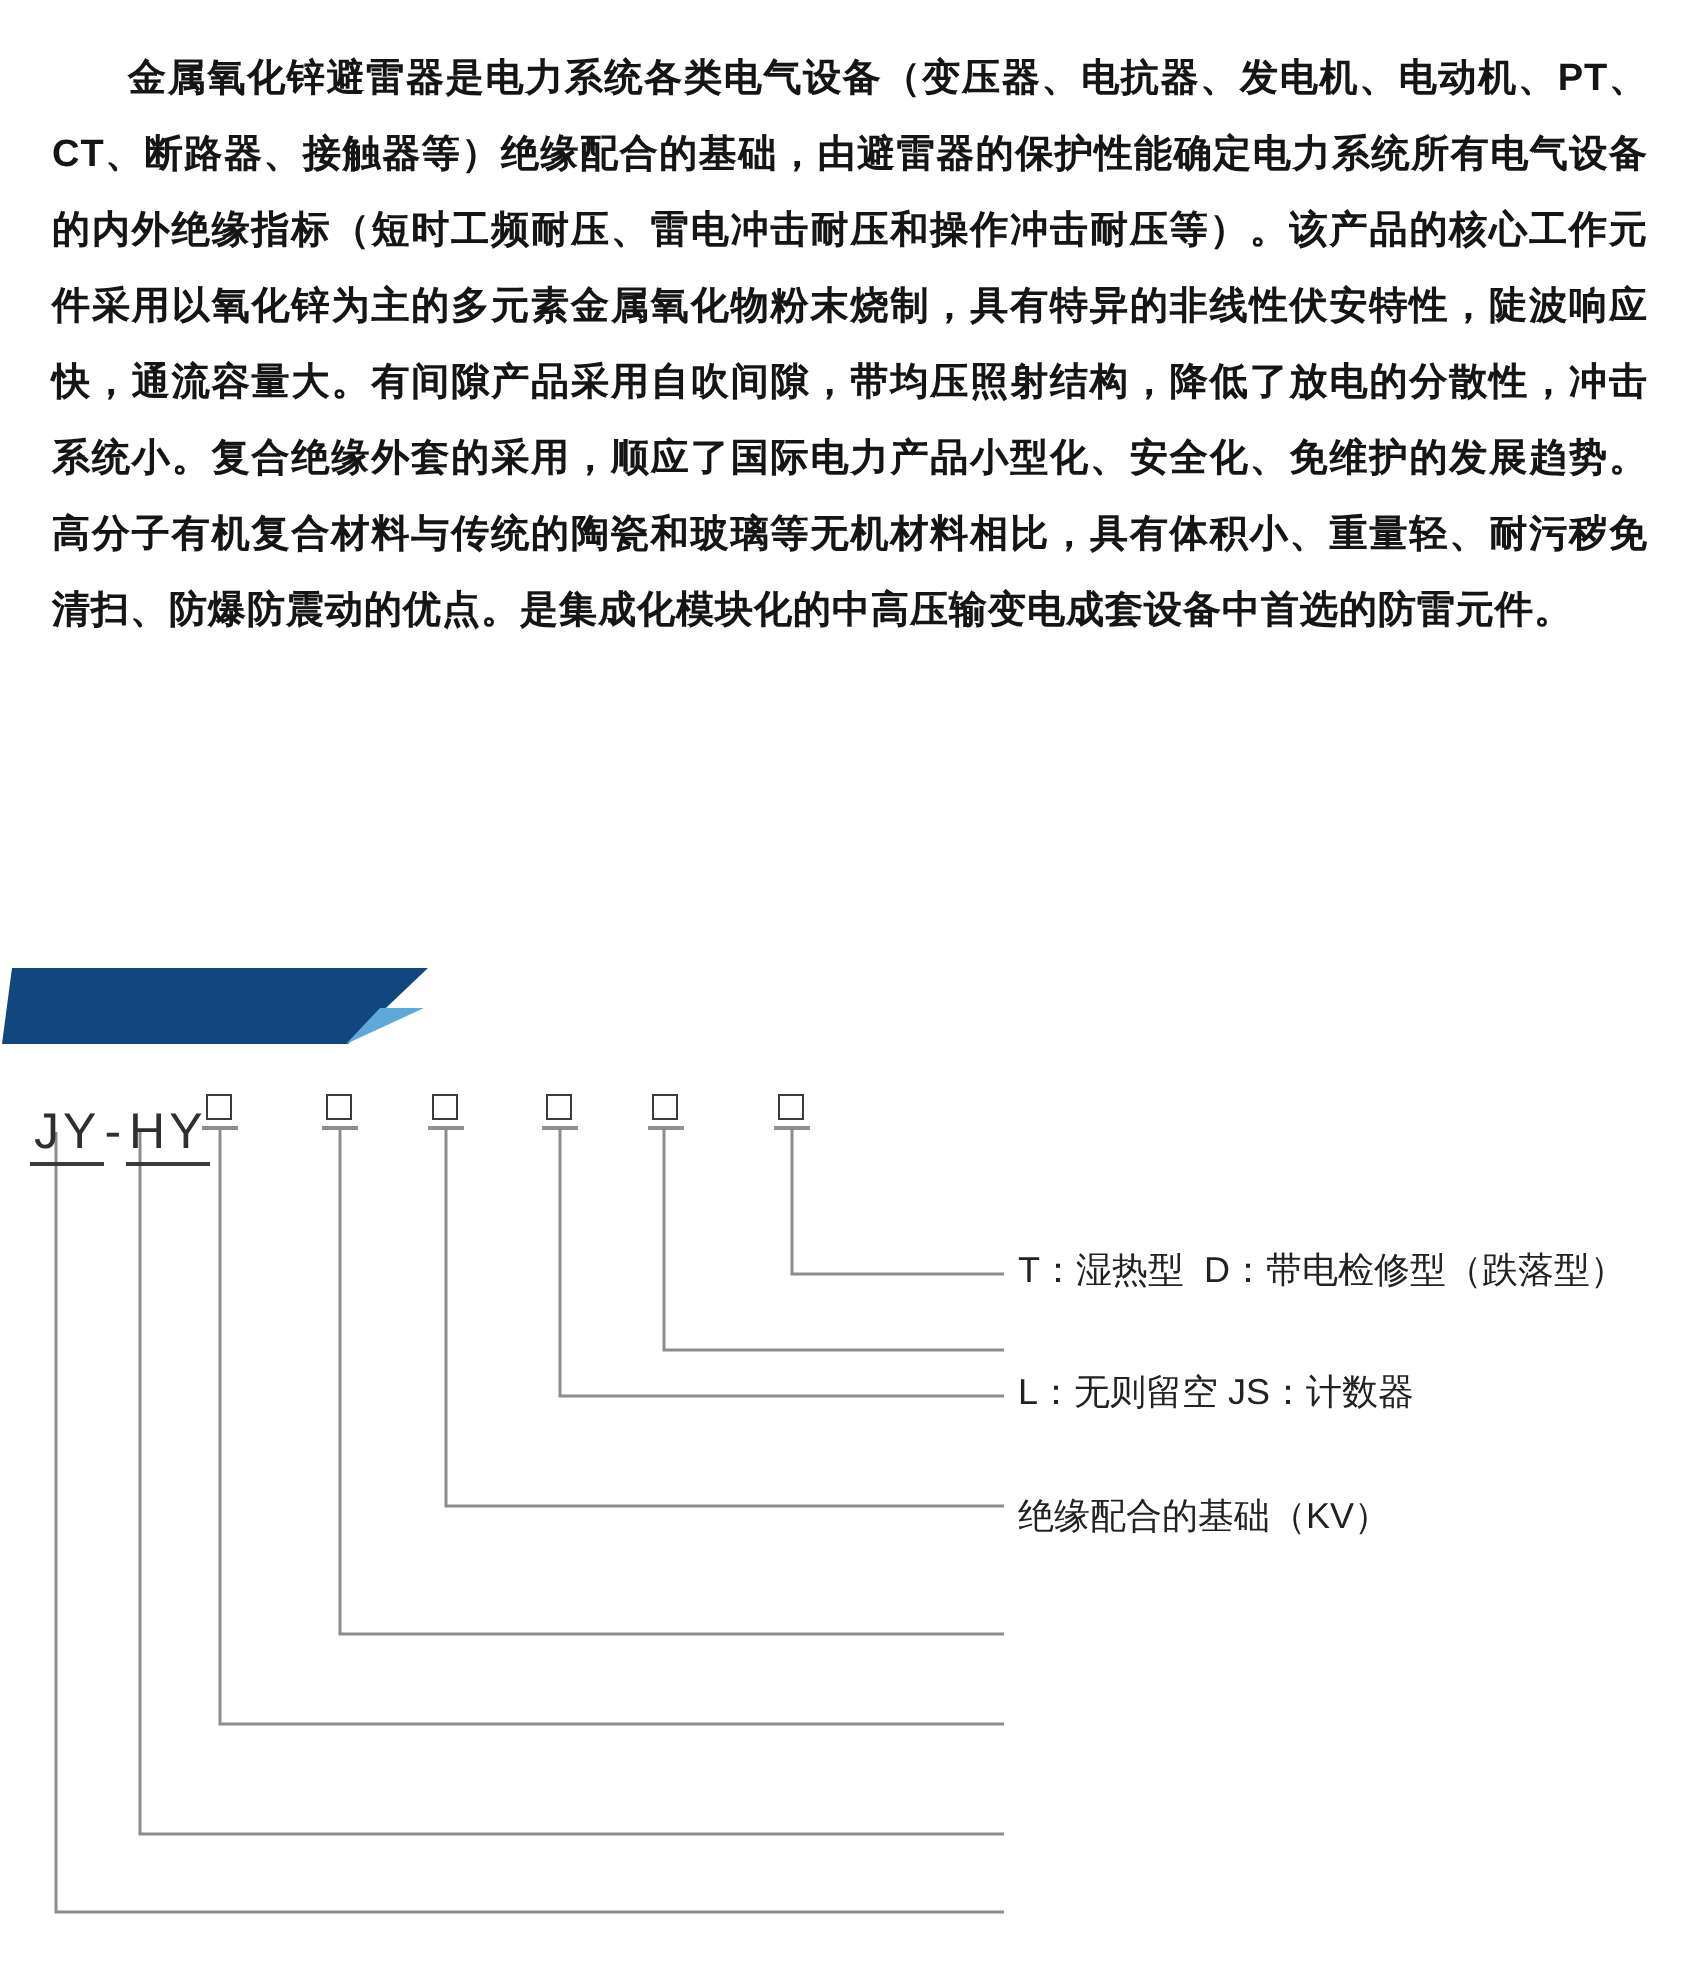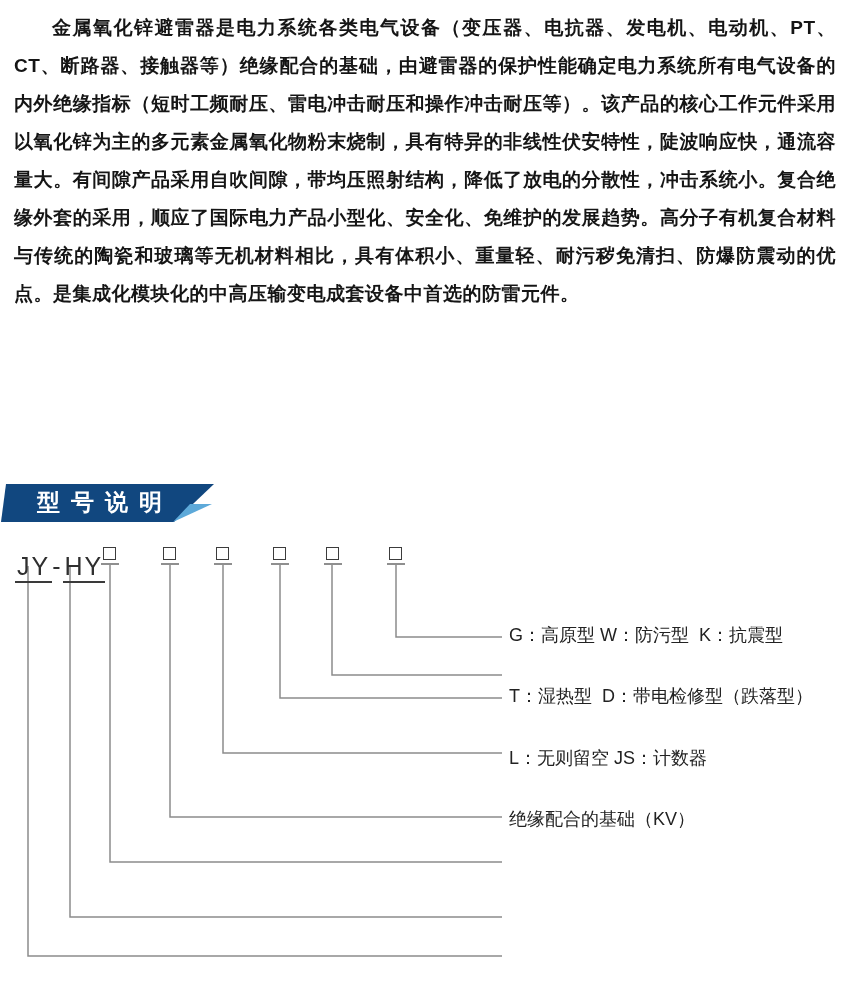--- a/index.html
+++ b/index.html
@@ -6,21 +6,21 @@
   .page{
     position:relative;width:850px;height:983px;background:#ffffff;
     font-family:"Liberation Sans",sans-serif;overflow:hidden;
   }
   
   .intro{
     position:absolute;top:9px;left:14px;width:822px;
     font-size:19px;line-height:38px;color:#151515;font-weight:600;
     text-align:justify;letter-spacing:0.5px;
   }
-  .intro p{margin:0;text-indent:2em;}
+  .intro p{margin:12px;text-indent:2em;}
   
   .banner{position:absolute;left:0;top:483px;width:230px;height:40px;}
   .banner svg{position:absolute;left:0;top:0;}
   .banner-title{
     position:absolute;left:37px;top:0;height:39px;line-height:39px;
     color:#ffffff;font-size:23px;font-weight:bold;letter-spacing:11px;
     white-space:pre;
   }
   
   .diagram{position:absolute;left:0;top:0;width:850px;height:983px;}
@@ -50,21 +50,20 @@
 
   <div class="intro">
     <p>金属氧化锌避雷器是电力系统各类电气设备（变压器、电抗器、发电机、电动机、PT、CT、断路器、接触器等）绝缘配合的基础，由避雷器的保护性能确定电力系统所有电气设备的内外绝缘指标（短时工频耐压、雷电冲击耐压和操作冲击耐压等）。该产品的核心工作元件采用以氧化锌为主的多元素金属氧化物粉末烧制，具有特异的非线性伏安特性，陡波响应快，通流容量大。有间隙产品采用自吹间隙，带均压照射结构，降低了放电的分散性，冲击系统小。复合绝缘外套的采用，顺应了国际电力产品小型化、安全化、免维护的发展趋势。高分子有机复合材料与传统的陶瓷和玻璃等无机材料相比，具有体积小、重量轻、耐污秽免清扫、防爆防震动的优点。是集成化模块化的中高压输变电成套设备中首选的防雷元件。</p>
   </div>
 
   <div class="banner">
     <svg width="230" height="40" viewBox="0 0 230 40">
       <polygon points="6,1 214,1 174,39 1,39" fill="#11477f"></polygon>
       <polygon points="190,21 212,21 173,39" fill="#5da9d9"></polygon>
     </svg>
-    <span class="banner-title">型号说明</span>
   </div>
 
   <div class="diagram">
 
     <svg class="lines-svg" width="850" height="983" viewBox="0 0 850 983">
       <polyline points="28,566 28,956 502,956" fill="none" stroke="#8c8c8c" stroke-width="1.5"></polyline>
       <polyline points="70,566 70,917 502,917" fill="none" stroke="#8c8c8c" stroke-width="1.5"></polyline>
       <polyline points="110,565 110,862 502,862" fill="none" stroke="#8c8c8c" stroke-width="1.5"></polyline>
       <polyline points="170,565 170,817 502,817" fill="none" stroke="#8c8c8c" stroke-width="1.5"></polyline>
       <polyline points="223,565 223,753 502,753" fill="none" stroke="#8c8c8c" stroke-width="1.5"></polyline>
@@ -82,21 +81,20 @@
     <div class="digit-box" style="left:216px"></div>
     <div class="digit-underline" style="left:214px"></div>
     <div class="digit-box" style="left:273px"></div>
     <div class="digit-underline" style="left:271px"></div>
     <div class="digit-box" style="left:326px"></div>
     <div class="digit-underline" style="left:324px"></div>
     <div class="digit-box" style="left:389px"></div>
     <div class="digit-underline" style="left:387px"></div>
 
     <div class="labels">
-      <div class="lbl">G：高原型 W：防污型  K：抗震型</div>
       <div class="lbl">T：湿热型  D：带电检修型（跌落型）</div>
       <div class="lbl">L：无则留空 JS：计数器</div>
       <div class="lbl">绝缘配合的基础（KV）</div>
       
       
       
       
       
       
       

